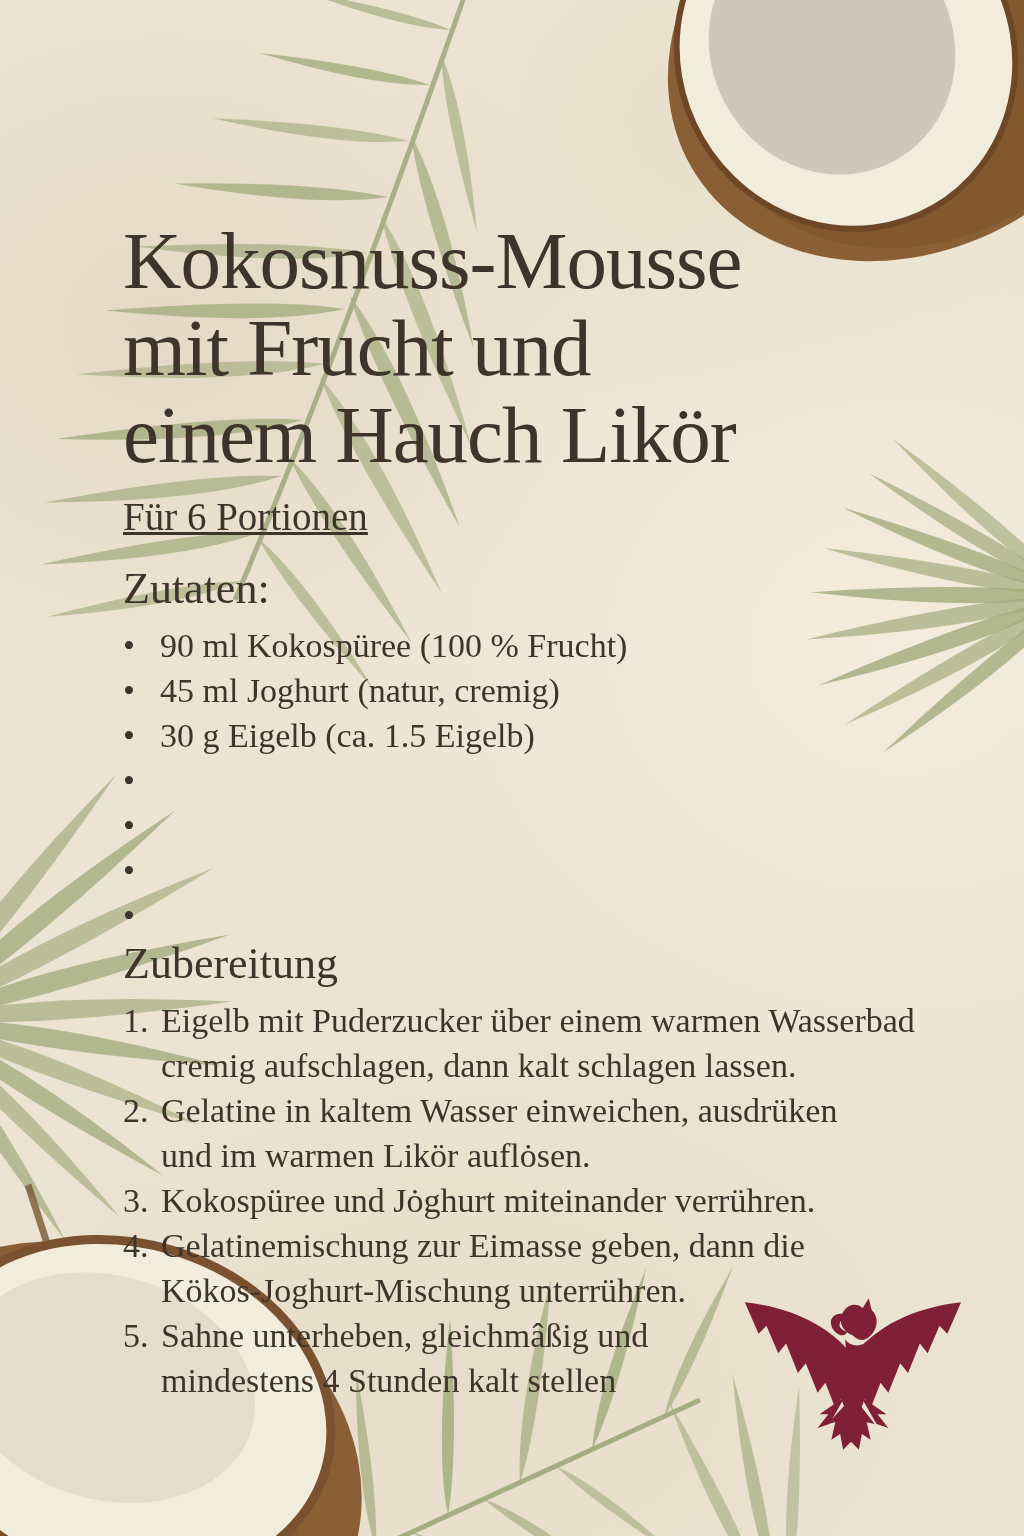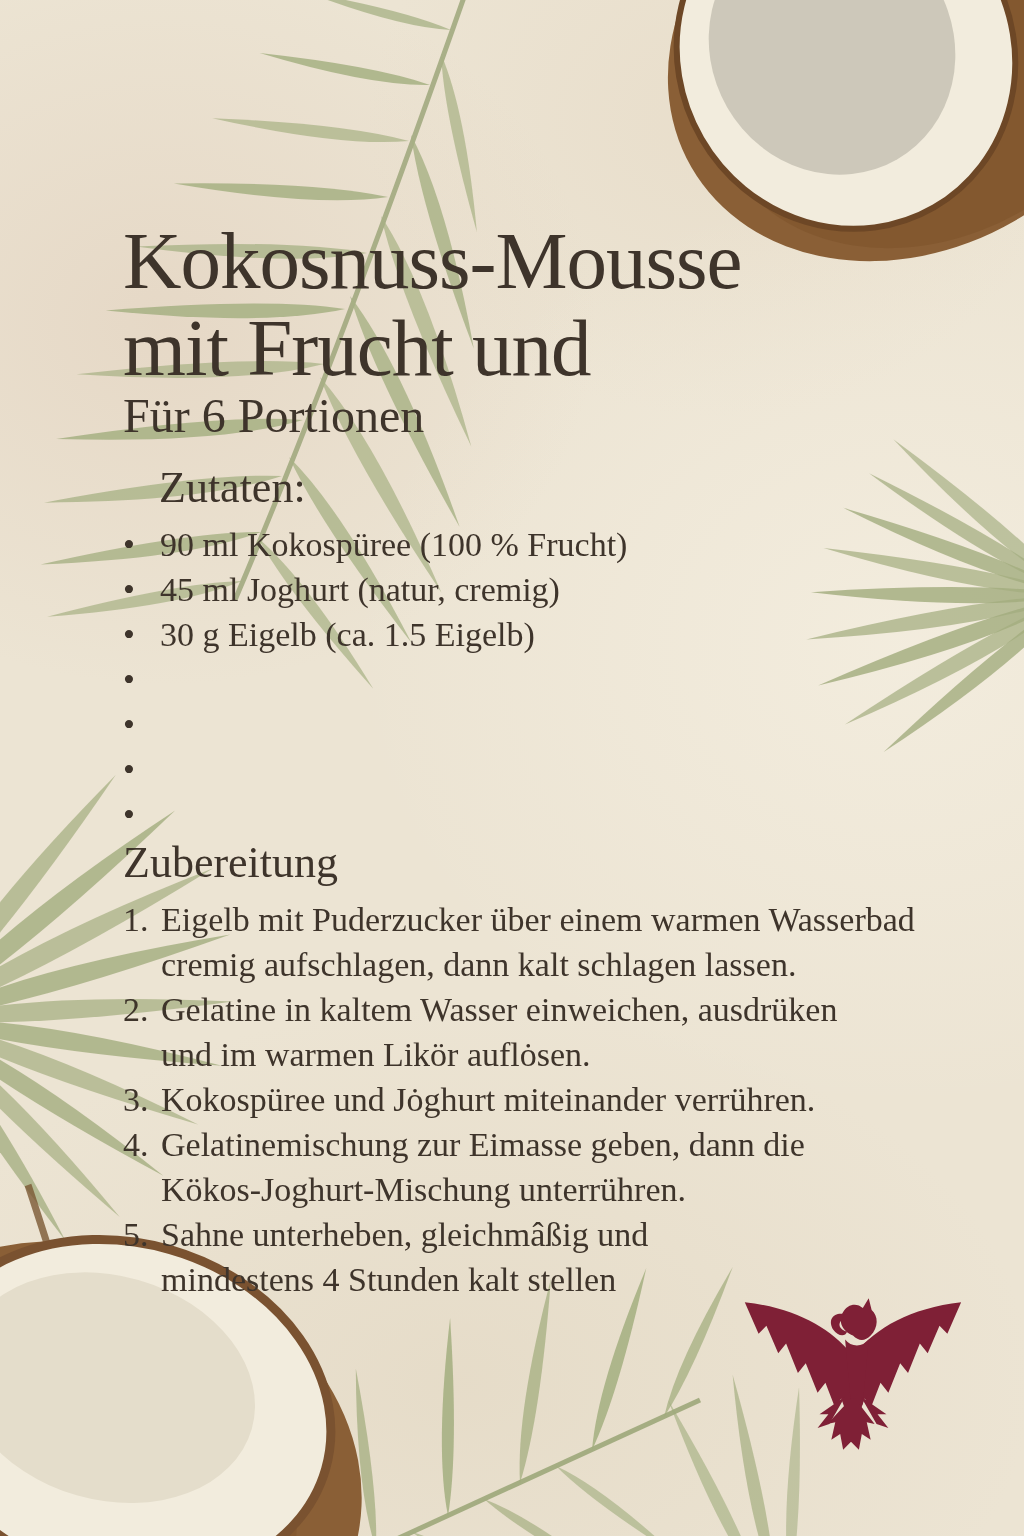--- a/index.html
+++ b/index.html
@@ -14,23 +14,23 @@
       radial-gradient(820px 540px at 45% 90%, rgba(215,201,176,0.30), transparent 70%),
       radial-gradient(500px 420px at 70% 8%, rgba(226,211,189,0.35), transparent 70%),
       #ece4d3;
   }
   .decor-svg { position: absolute; left: 0; top: 0; width: 1024px; height: 1536px; }
   .content {
     position: absolute; left: 123px; top: 218px; width: 810px;
     color: #3e342b; z-index: 2;
   }
   .title { font-size: 81px; line-height: 87px; letter-spacing: -1px; font-weight: normal; }
-  .servings { font-size: 48px; line-height: 48px; }
+  .servings { margin-top: 14px; font-size: 39px; line-height: 48px; text-decoration: underline; }
   .section-heading { font-size: 44px; line-height: 52px; }
-  .ingredients-heading { margin-top: 22px; margin-left: 36px; }
+  .ingredients-heading { margin-top: 22px; }
   .ingredients-list { margin-top: 8px; }
   .ingredient-row { display: flex; font-size: 34px; line-height: 45px; }
   .bullet { width: 37px; flex: 0 0 37px; }
   .prep-heading { }
   .steps-list { margin-top: 8px; }
   .step-row { display: flex; font-size: 34px; line-height: 45px; }
   .step-num { width: 38px; flex: 0 0 38px; }
   .step-text { flex: 1; white-space: pre-line; }
   .eagle-svg { position: absolute; left: 733px; top: 1292px; width: 236px; height: 158px; z-index: 1; }
 </style>
@@ -133,20 +133,21 @@
       <path d="M120,108 L96,134 L104,132 L100,150 L109,144 L112,160 L120,152 L128,160 L131,144 L140,150 L136,132 L144,134 L124,108 Z"></path>
       <path d="M114,106 L88,124 L97,124 L86,138 L98,134 Z"></path>
       <path d="M130,106 L156,124 L147,124 L158,138 L146,134 Z"></path>
     </g>
   </svg>
 
   <div class="content">
     <div class="title">
       <div>Kokosnuss-Mousse</div>
       <div>mit Frucht und</div>
+      <div>einem Hauch Likör</div>
     </div>
 
     <div class="servings">Für 6 Portionen</div>
 
     <div class="section-heading ingredients-heading">Zutaten:</div>
 
     <div class="ingredients-list">
       <div class="ingredient-row">
         <span class="bullet">•</span>
         <span>90 ml Kokospüree (100 % Frucht)</span>

